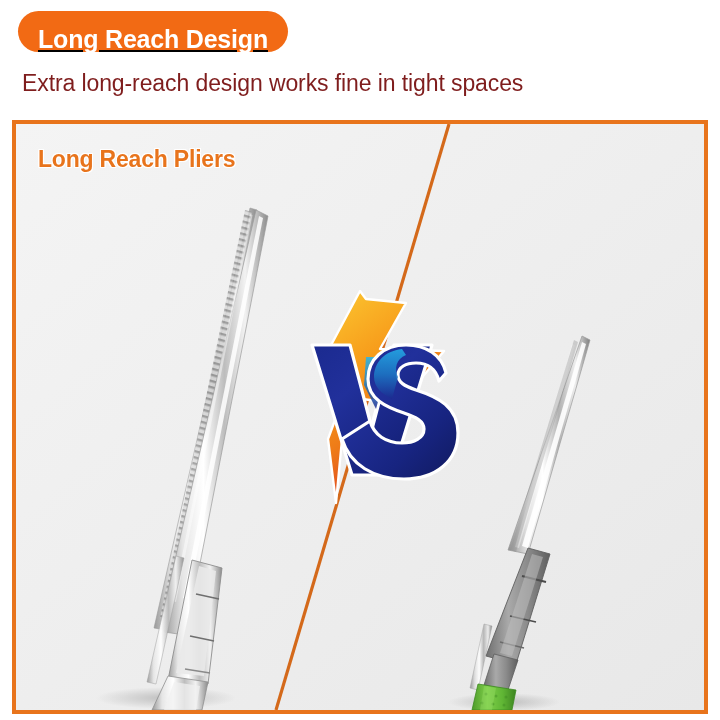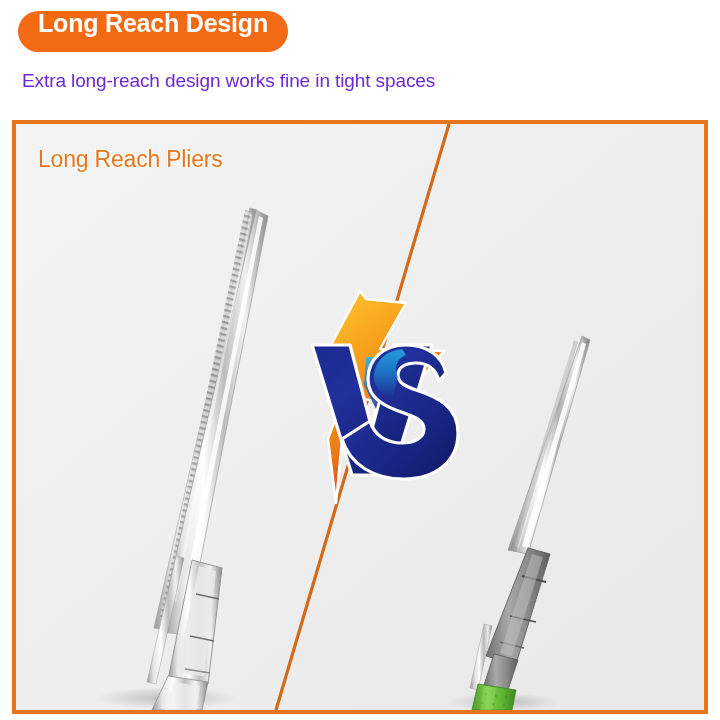--- a/index.html
+++ b/index.html
@@ -21,38 +21,39 @@
     left: 0; top: 0;
     width: 720px; height: 120px;
     background: #ffffff;
   }
   #title-badge {
     position: absolute;
     left: 18px; top: 11px;
     height: 41px;
     padding: 0 20px 0 20px;
     display: flex;
-    align-items: flex-start;
+    align-items: flex-end;
     background: #F26A14;
     border-radius: 21px;
     box-sizing: border-box;
+    text-decoration: underline;
   }
   #title-badge-label {
     color: #FFFFFF;
     font-size: 25px;
     font-weight: bold;
     letter-spacing: -0.2px;
     white-space: nowrap;
     line-height: 1;
   }
   #subtitle-text {
     position: absolute;
     left: 22px; top: 70px;
-    color: #6d28d9;
-    font-size: 19px;
+    color: #7f1d1d;
+    font-size: 23px;
     font-weight: normal;
     letter-spacing: -0.1px;
     white-space: nowrap;
   }
 
   
   #compare-panel {
     position: absolute;
     left: 12px; top: 120px;
     width: 696px; height: 594px;
@@ -65,21 +66,21 @@
     position: absolute;
     left: 0; top: 0;
     width: 100%; height: 100%;
     display: block;
   }
 
   
   .panel-label {
     position: absolute;
     font-size: 23px;
-    font-weight: normal;
+    font-weight: bold;
     color: #E8741C;
     white-space: nowrap;
     text-shadow:
        1px 0 0 #fff, -1px 0 0 #fff, 0 1px 0 #fff, 0 -1px 0 #fff,
        1px 1px 0 #fff, -1px -1px 0 #fff, 1px -1px 0 #fff, -1px 1px 0 #fff;
     letter-spacing: -0.2px;
   }
   #label-long-reach { left: 22px; top: 22px; }
   #label-normal     { right: 20px; bottom: 20px; }
 

